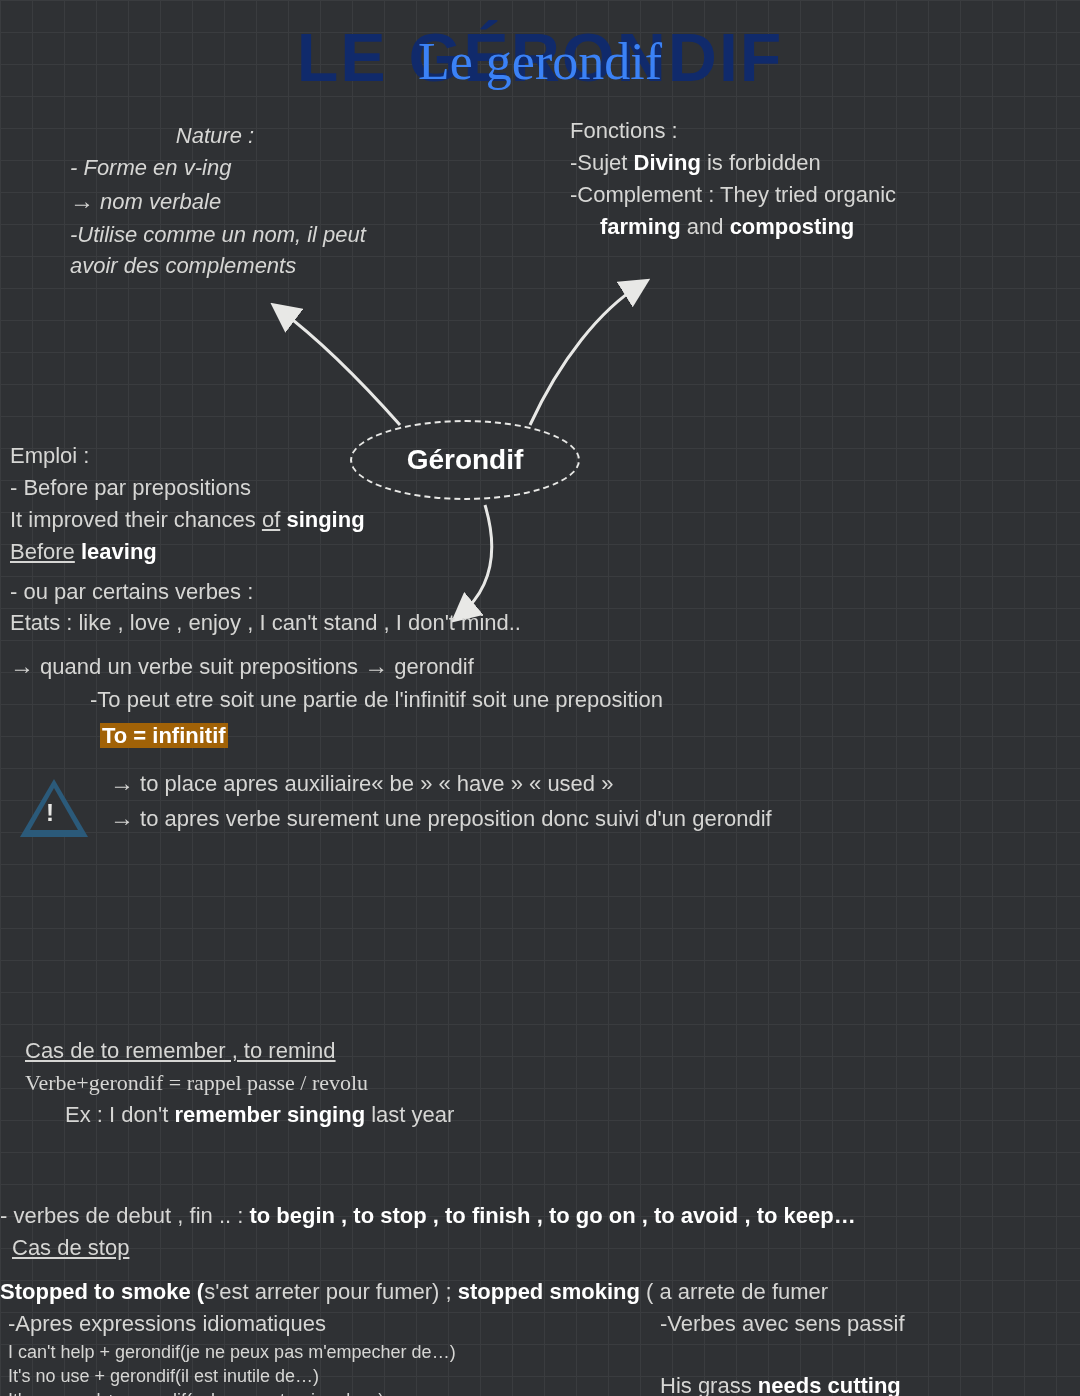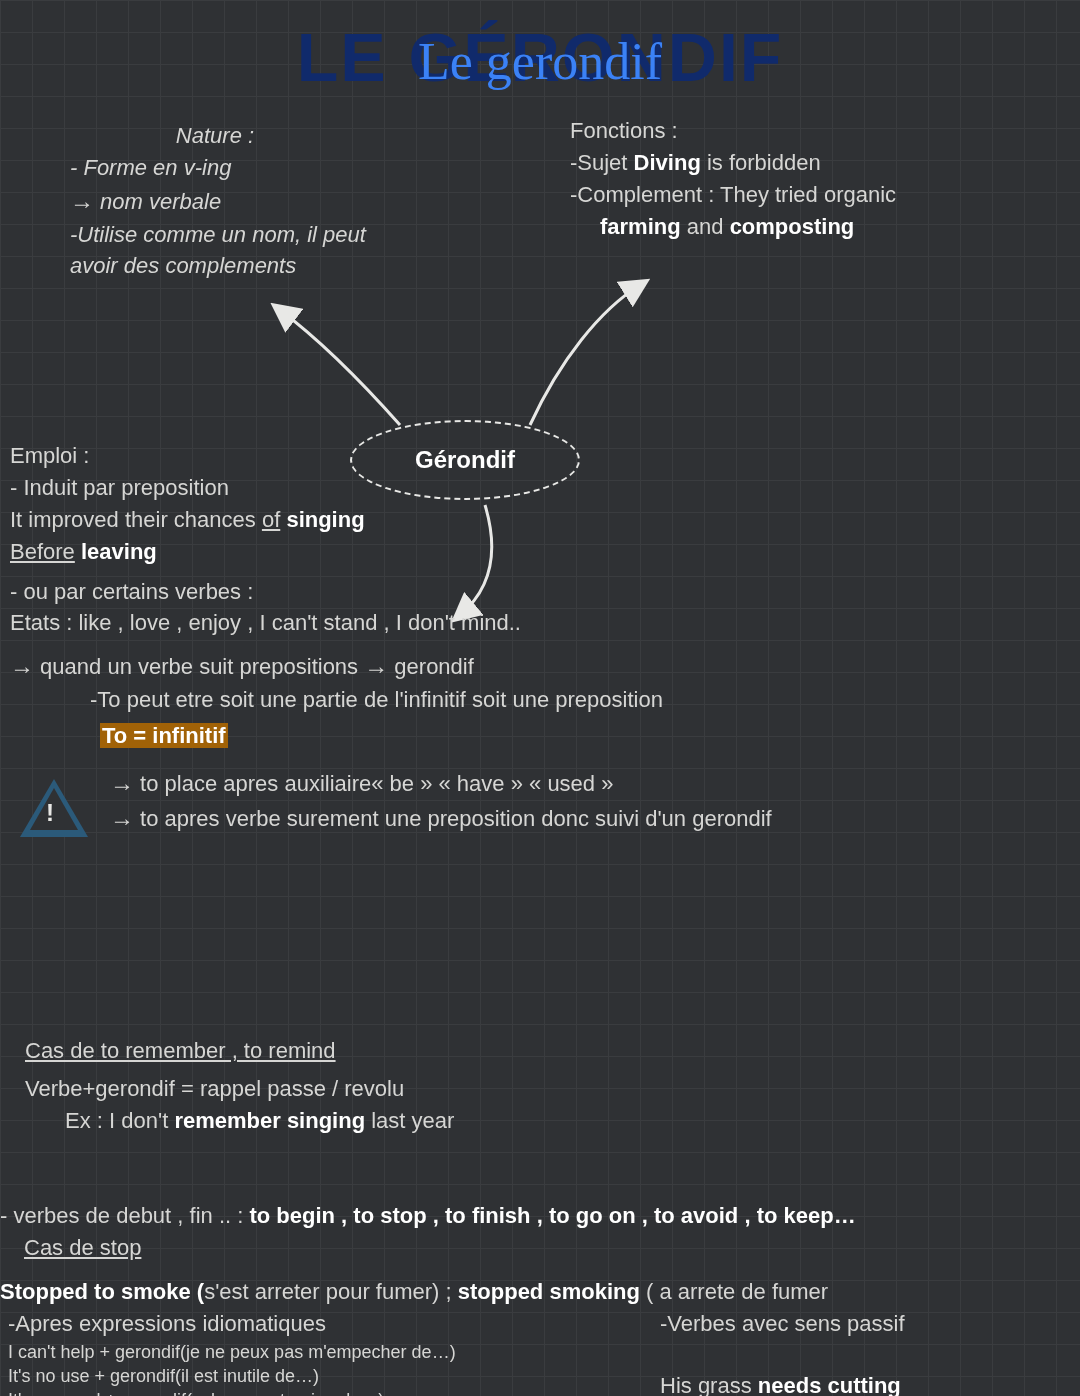--- a/index.html
+++ b/index.html
@@ -29,21 +29,21 @@
   .b { font-weight:700; color:#fff; }
   .u { text-decoration:underline; }
   .hl { background:#a16207; padding:0 2px; }
   .arrow { font-size:24px; }
 
   .bubble {
     position:absolute; top:420px; left:350px;
     width:230px; height:80px;
     border:2px dashed #e8e8e6; border-radius:50%;
     display:flex; align-items:center; justify-content:center;
-    font-weight:900; font-size:24px; color:#fff;
+    font-weight:900; font-size:28px; color:#fff;
     font-family:"Arial Black",sans-serif;
   }
 
   svg.arrows { position:absolute; top:0; left:0; pointer-events:none; }
 
   .warn {
     position:absolute; top:779px; left:20px;
     width:0; height:0;
     border-left:34px solid transparent;
     border-right:34px solid transparent;
@@ -99,21 +99,21 @@
   <div>
     <span>-Complement : They tried organic </span>
   </div>
   <div style="padding-left:30px;">
     <span class="b">farming</span><span> and </span><span class="b">composting</span>
   </div>
 </div>
 
 <div class="block" style="top:440px; left:10px; width:1060px;">
   <div>Emploi :</div>
-  <div>- Induit par preposition</div>
+  <div>- Before par prepositions</div>
   <div>
     <span>It improved their chances </span><span class="u">of</span><span> </span><span class="b">singing</span>
   </div>
   <div>
     <span class="u">Before</span><span> </span><span class="b">leaving</span>
   </div>
   <div style="margin-top:8px;">- ou par certains verbes :</div>
   <div>Etats : like , love , enjoy , I can't stand , I don't mind..</div>
   <div style="margin-top:10px;">
     <span class="arrow">→</span><span> quand un verbe suit prepositions </span><span class="arrow">→</span><span> gerondif</span>
@@ -129,31 +129,31 @@
     <span class="arrow">→</span><span> to apres verbe surement une preposition donc suivi d'un gerondif</span>
   </div>
 </div>
 
 <div class="warn"></div>
 <div class="warn-inner"></div>
 <div class="warn-mark">!</div>
 
 <div class="block" style="top:1035px; left:25px; width:1040px;">
   <div class="u">Cas de to remember , to remind</div>
-  <div style="margin-top:6px;">Verbe+gerondif = rappel passe / revolu</div>
+  <div style="font-family:Liberation Serif, serif;">Verbe+gerondif = rappel passe / revolu</div>
   <div style="padding-left:40px;">
     <span>Ex : I don't </span><span class="b">remember singing</span><span> last year</span>
   </div>
 </div>
 
 <div class="block" style="top:1200px; left:0px; width:1080px;">
   <div>
     <span>- verbes de debut , fin .. : </span><span class="b">to begin , to stop , to finish , to go on , to avoid , to keep…</span>
   </div>
-  <div class="u" style="padding-left:24px;">Cas de stop</div>
+  <div class="u" style="padding-left:12px;">Cas de stop</div>
   <div style="margin-top:12px;">
     <span class="b">Stopped to smoke (</span><span>s'est arreter pour fumer) ; </span><span class="b">stopped smoking</span><span>  ( a arrete de fumer</span>
   </div>
 </div>
 
 <div class="block" style="top:1308px; left:8px; width:640px;">
   <div>-Apres expressions idiomatiques</div>
   <div class="idioms">
     <div>I can't help + gerondif(je ne peux pas m'empecher de…)</div>
     <div>It's no use + gerondif(il est inutile de…)</div>

